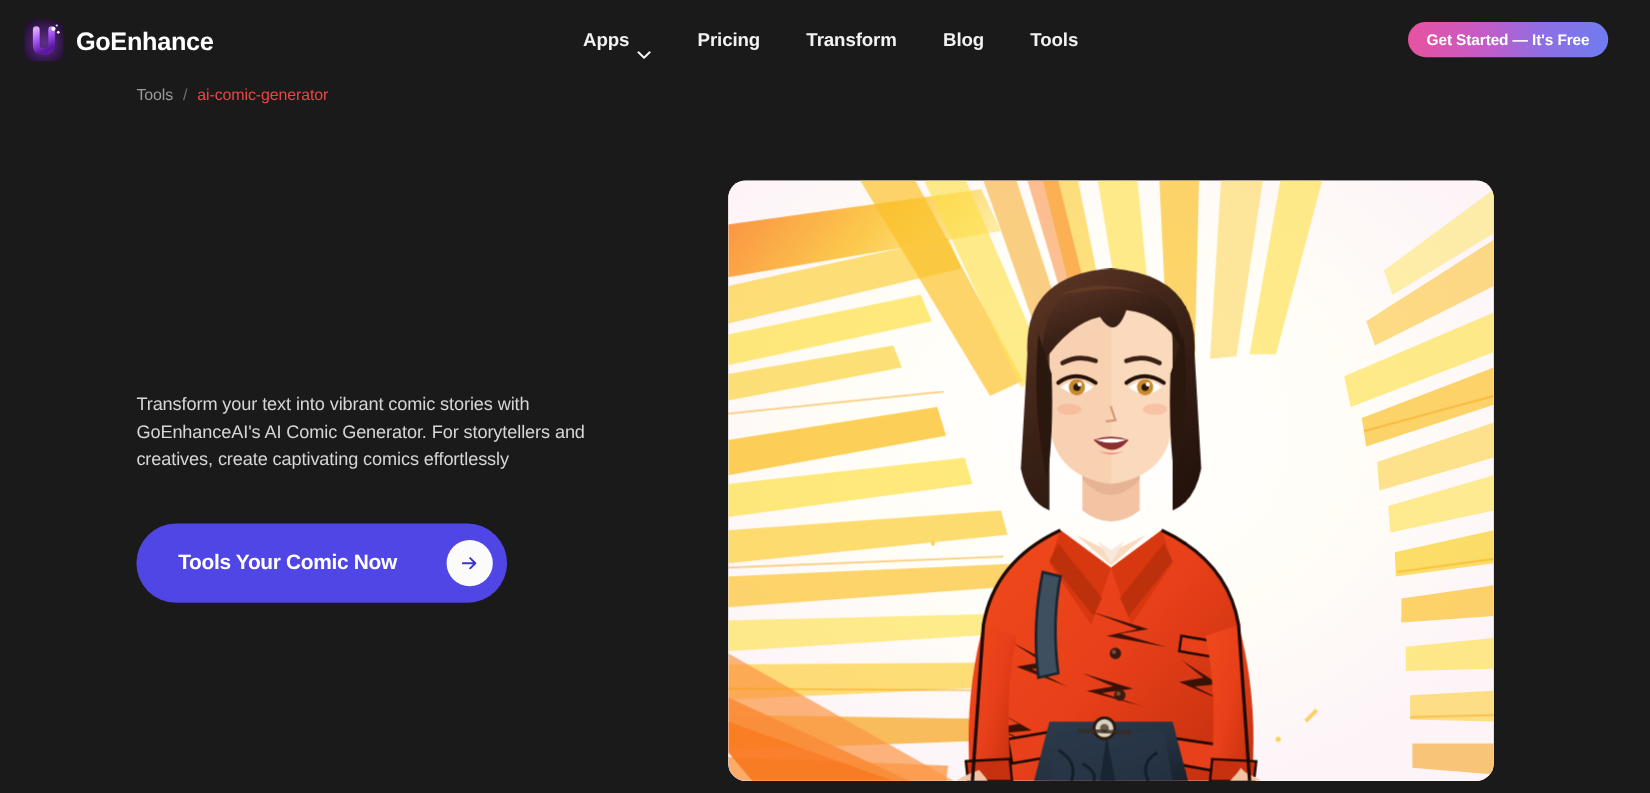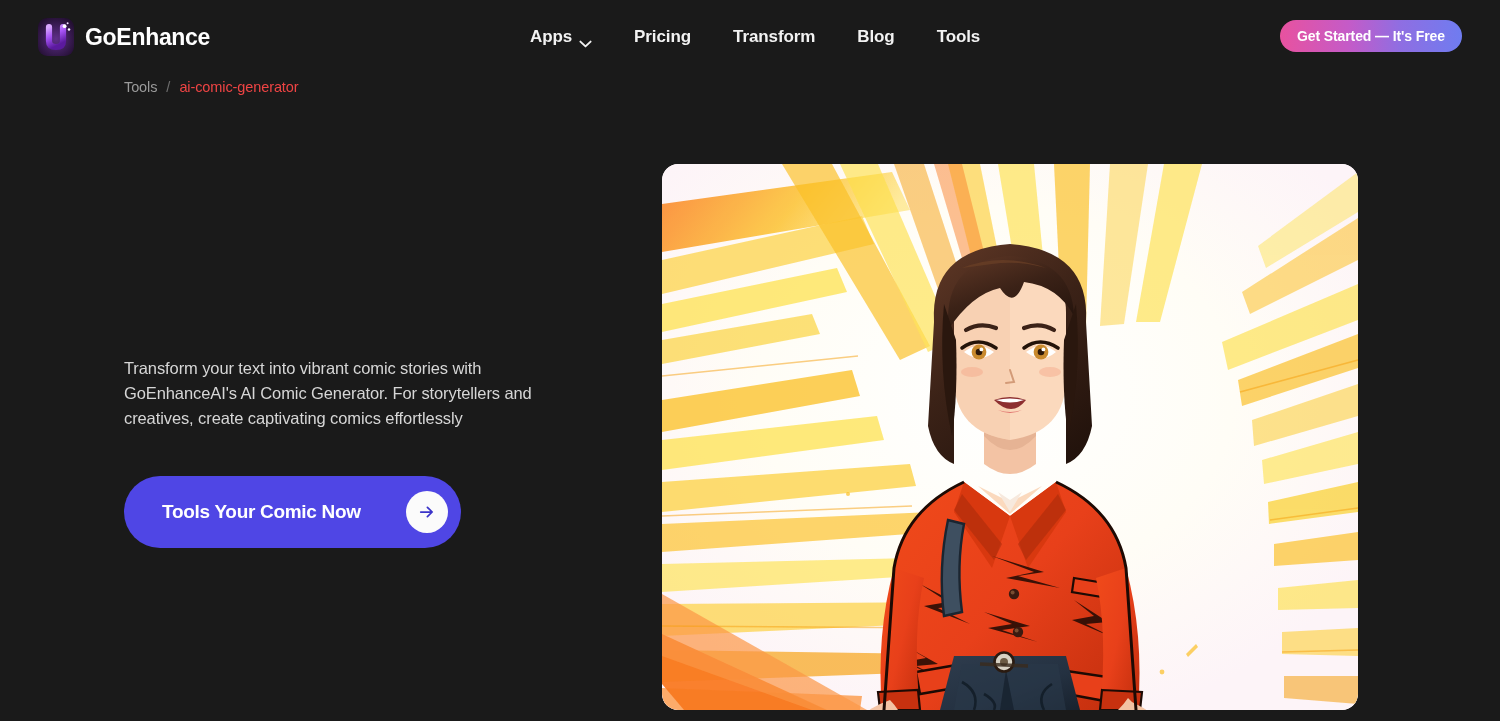--- a/index.html
+++ b/index.html
@@ -17,21 +17,21 @@
 
   
   .header {
     position:absolute; top:0; left:0;
     width:1500px; height:74px;
     background:#1a1a1a;
     display:flex; align-items:center;
   }
 
   .brand {
-    position:absolute; left:38px; top:17px;
+    position:absolute; left:22px; top:17px;
     display:flex; align-items:center; gap:11px;
     height:40px;
   }
   .brand-logo {
     position:relative;
     width:36px; height:38px;
     display:block;
   }
   .brand-name {
     color:#ffffff;
@@ -47,21 +47,21 @@
     display:flex; align-items:center;
     gap:0px;
   }
   .nav-item {
     color:#f2f2f2;
     font-size:17px;
     font-weight:bold;
     letter-spacing:-0.1px;
     white-space:nowrap;
     cursor:pointer;
-    display:flex; align-items:center; gap:7px;
+    display:flex; align-items:flex-end; gap:7px;
     padding:0 21px;
   }
   .nav-item:first-child { padding-left:0; }
   .chev { display:block; width:13px; height:8px; }
 
   .cta-top {
     position:absolute; right:38px; top:20px;
     height:32px; padding:16px 17px;
     border-radius:17px;
     background:linear-gradient(90deg,#e8529f 0%,#c45bc8 38%,#8f6ee2 66%,#6f7cf0 100%);

